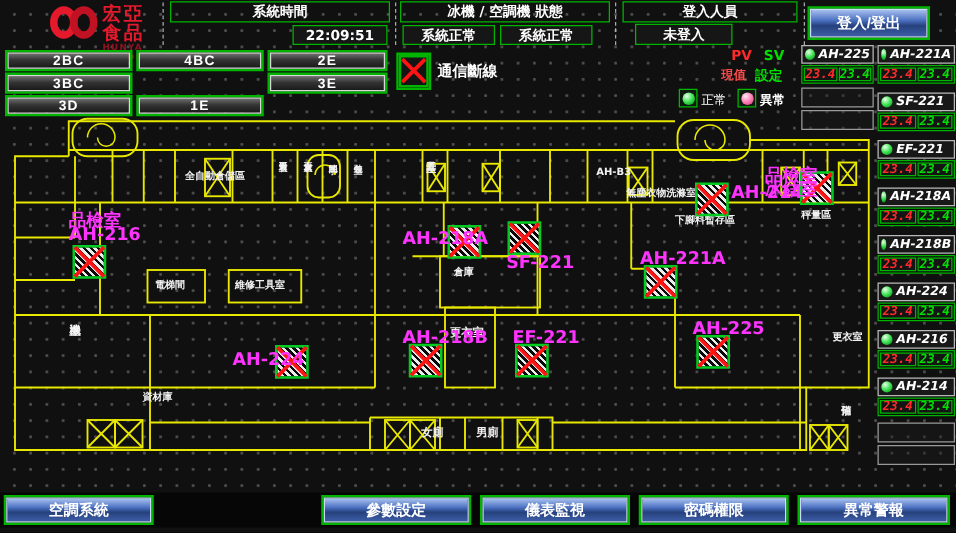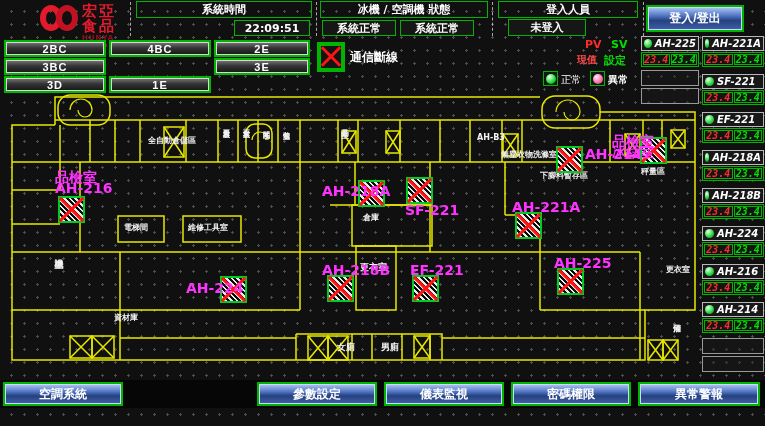--- a/index.html
+++ b/index.html
@@ -336,21 +336,21 @@
     <span>AH-214</span>
   </div>
   <div class="abs vals" style="left:702px;top:318px;width:62px;height:15px;">
     <span class="val pv">23.4</span>
     <span class="val sv">23.4</span>
   </div>
 
   <div class="abs empty-panel" style="left:702px;top:338px;width:62px;height:16px;"></div>
   <div class="abs empty-panel" style="left:702px;top:356px;width:62px;height:16px;"></div>
 
-  <div class="abs" style="left:0;top:380px;width:765px;height:28px;background:#060606;">
+  <div class="abs" style="left:0;top:394px;width:765px;height:28px;background:#060606;">
     <div class="abs gwrap" style="left:3px;top:2px;width:120px;height:24px;">
         <button class="bluebtn" style="font-size:12px;">空調系統</button>
       </div>
     <div class="abs gwrap" style="left:257px;top:2px;width:120px;height:24px;">
         <button class="bluebtn" style="font-size:12px;">參數設定</button>
       </div>
     <div class="abs gwrap" style="left:384px;top:2px;width:120px;height:24px;">
         <button class="bluebtn" style="font-size:12px;">儀表監視</button>
       </div>
     <div class="abs gwrap" style="left:511px;top:2px;width:120px;height:24px;">

